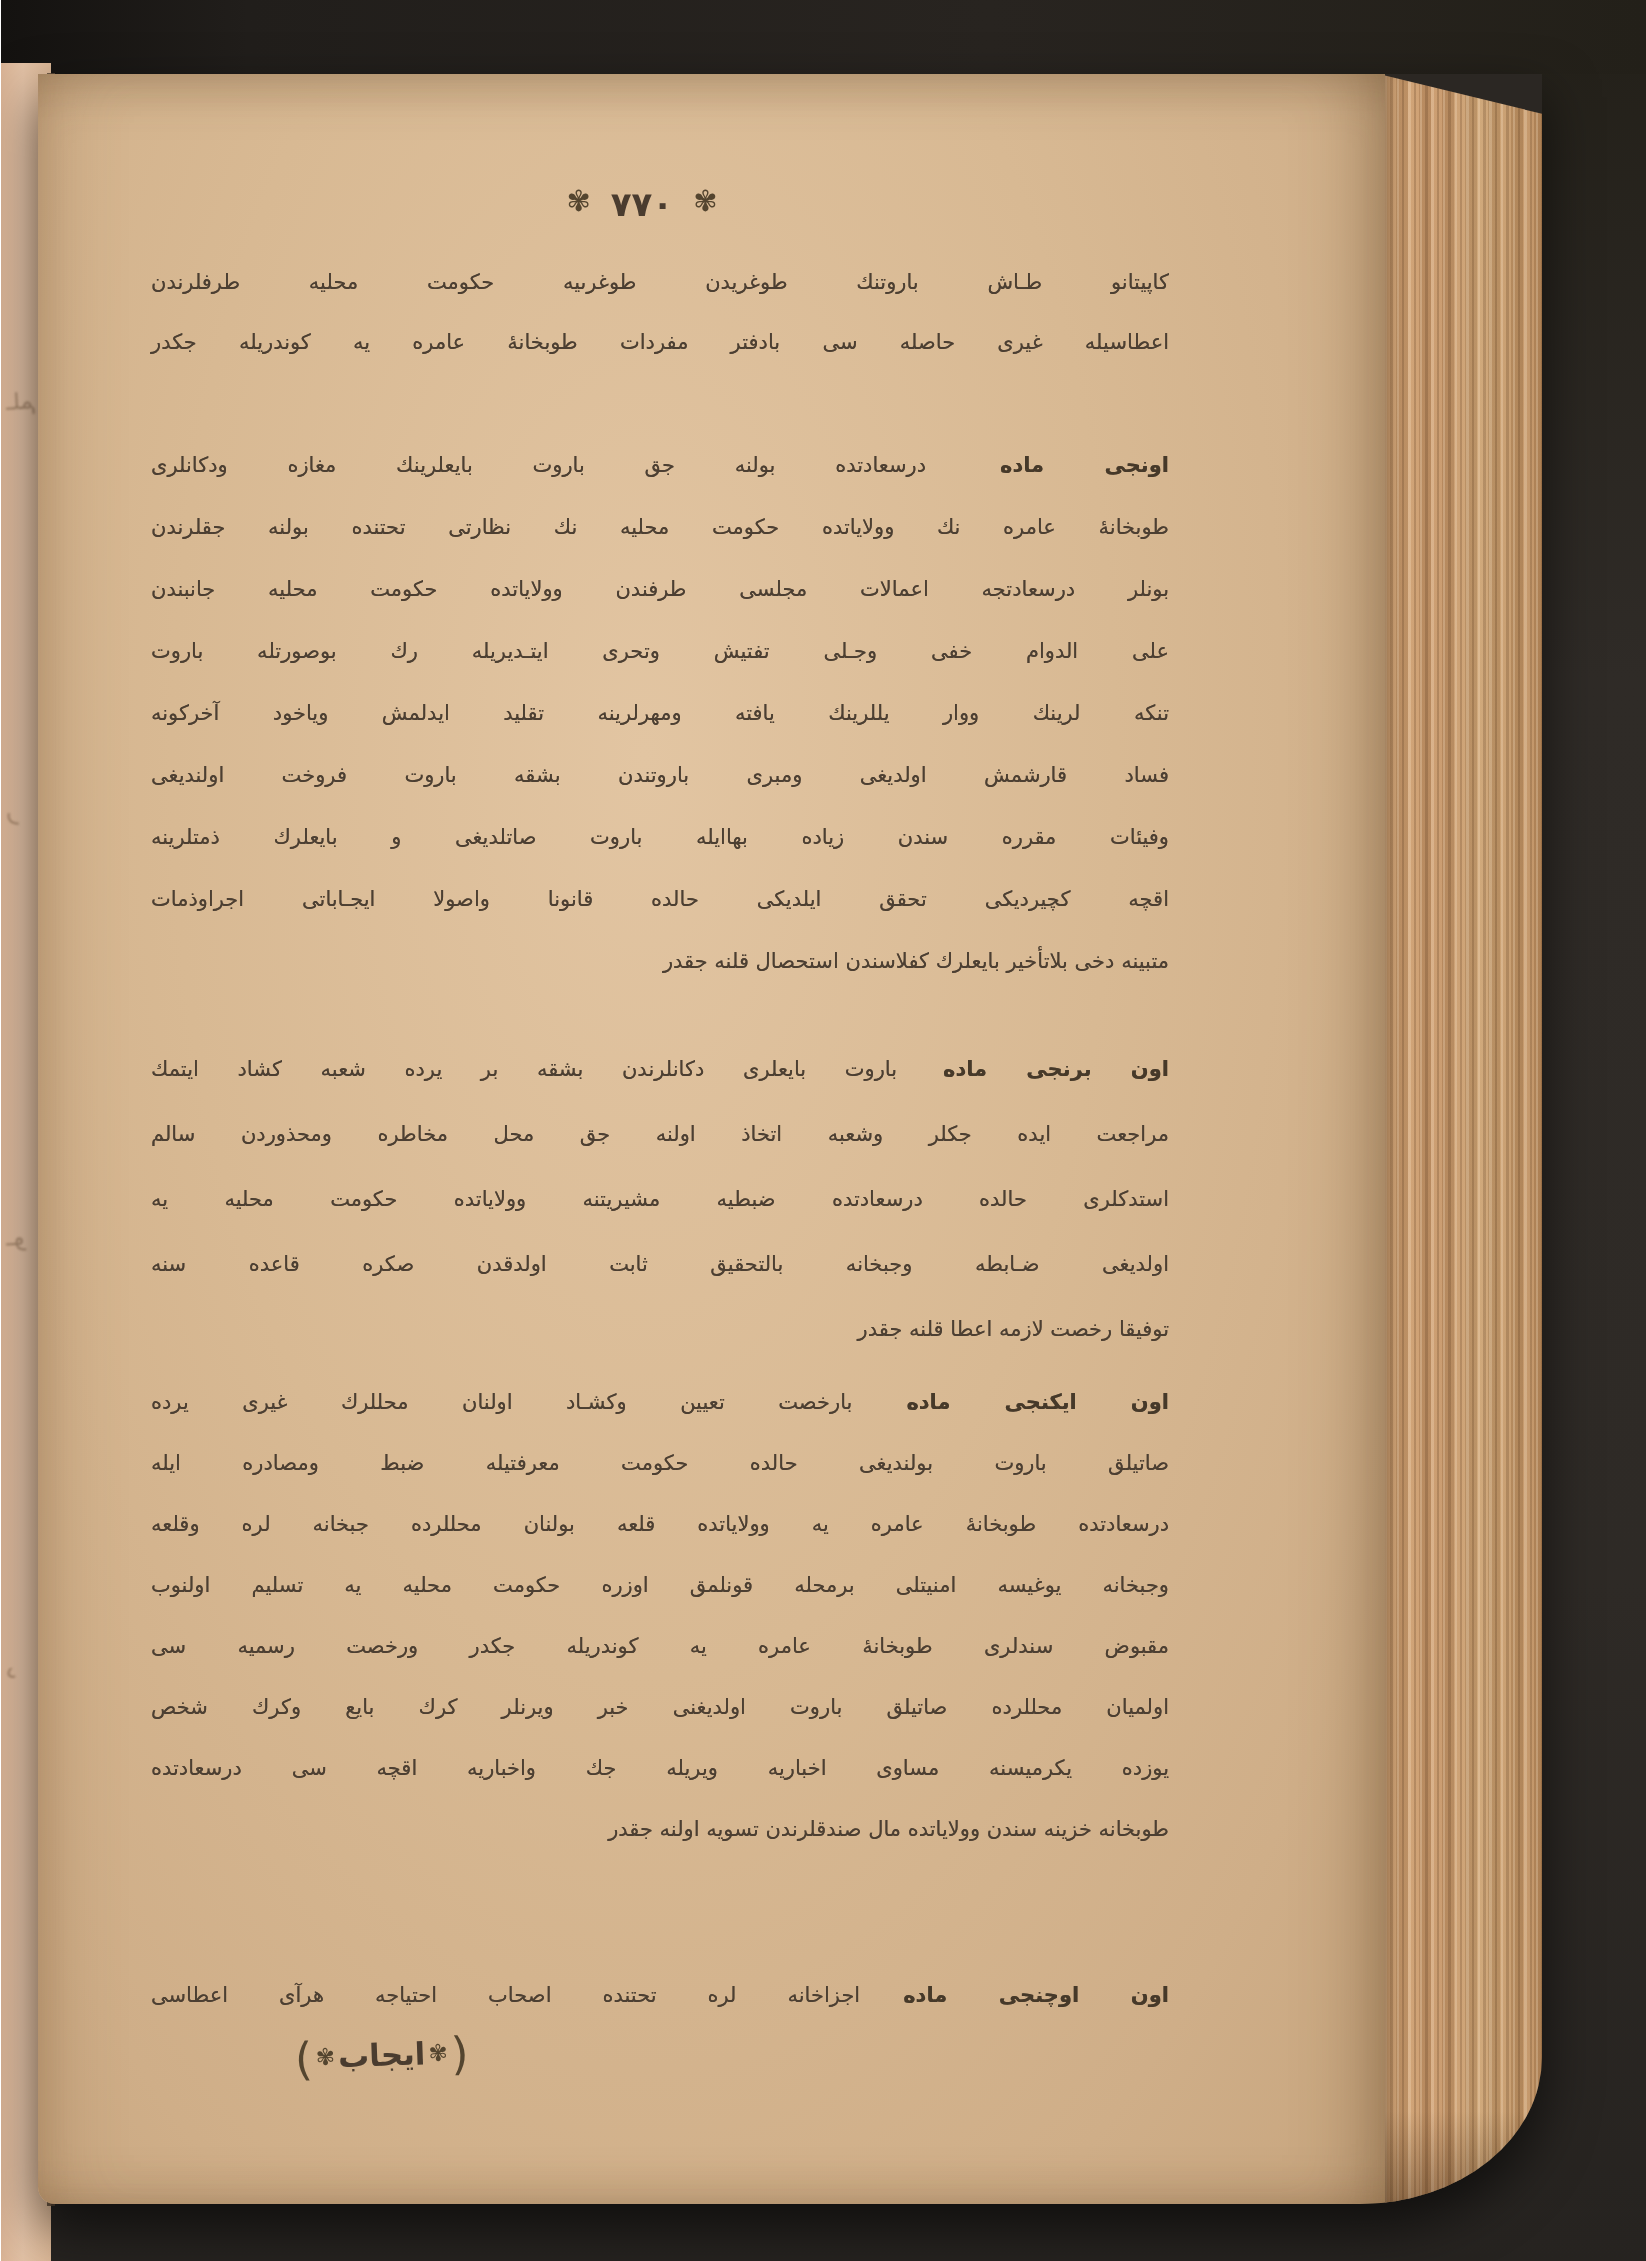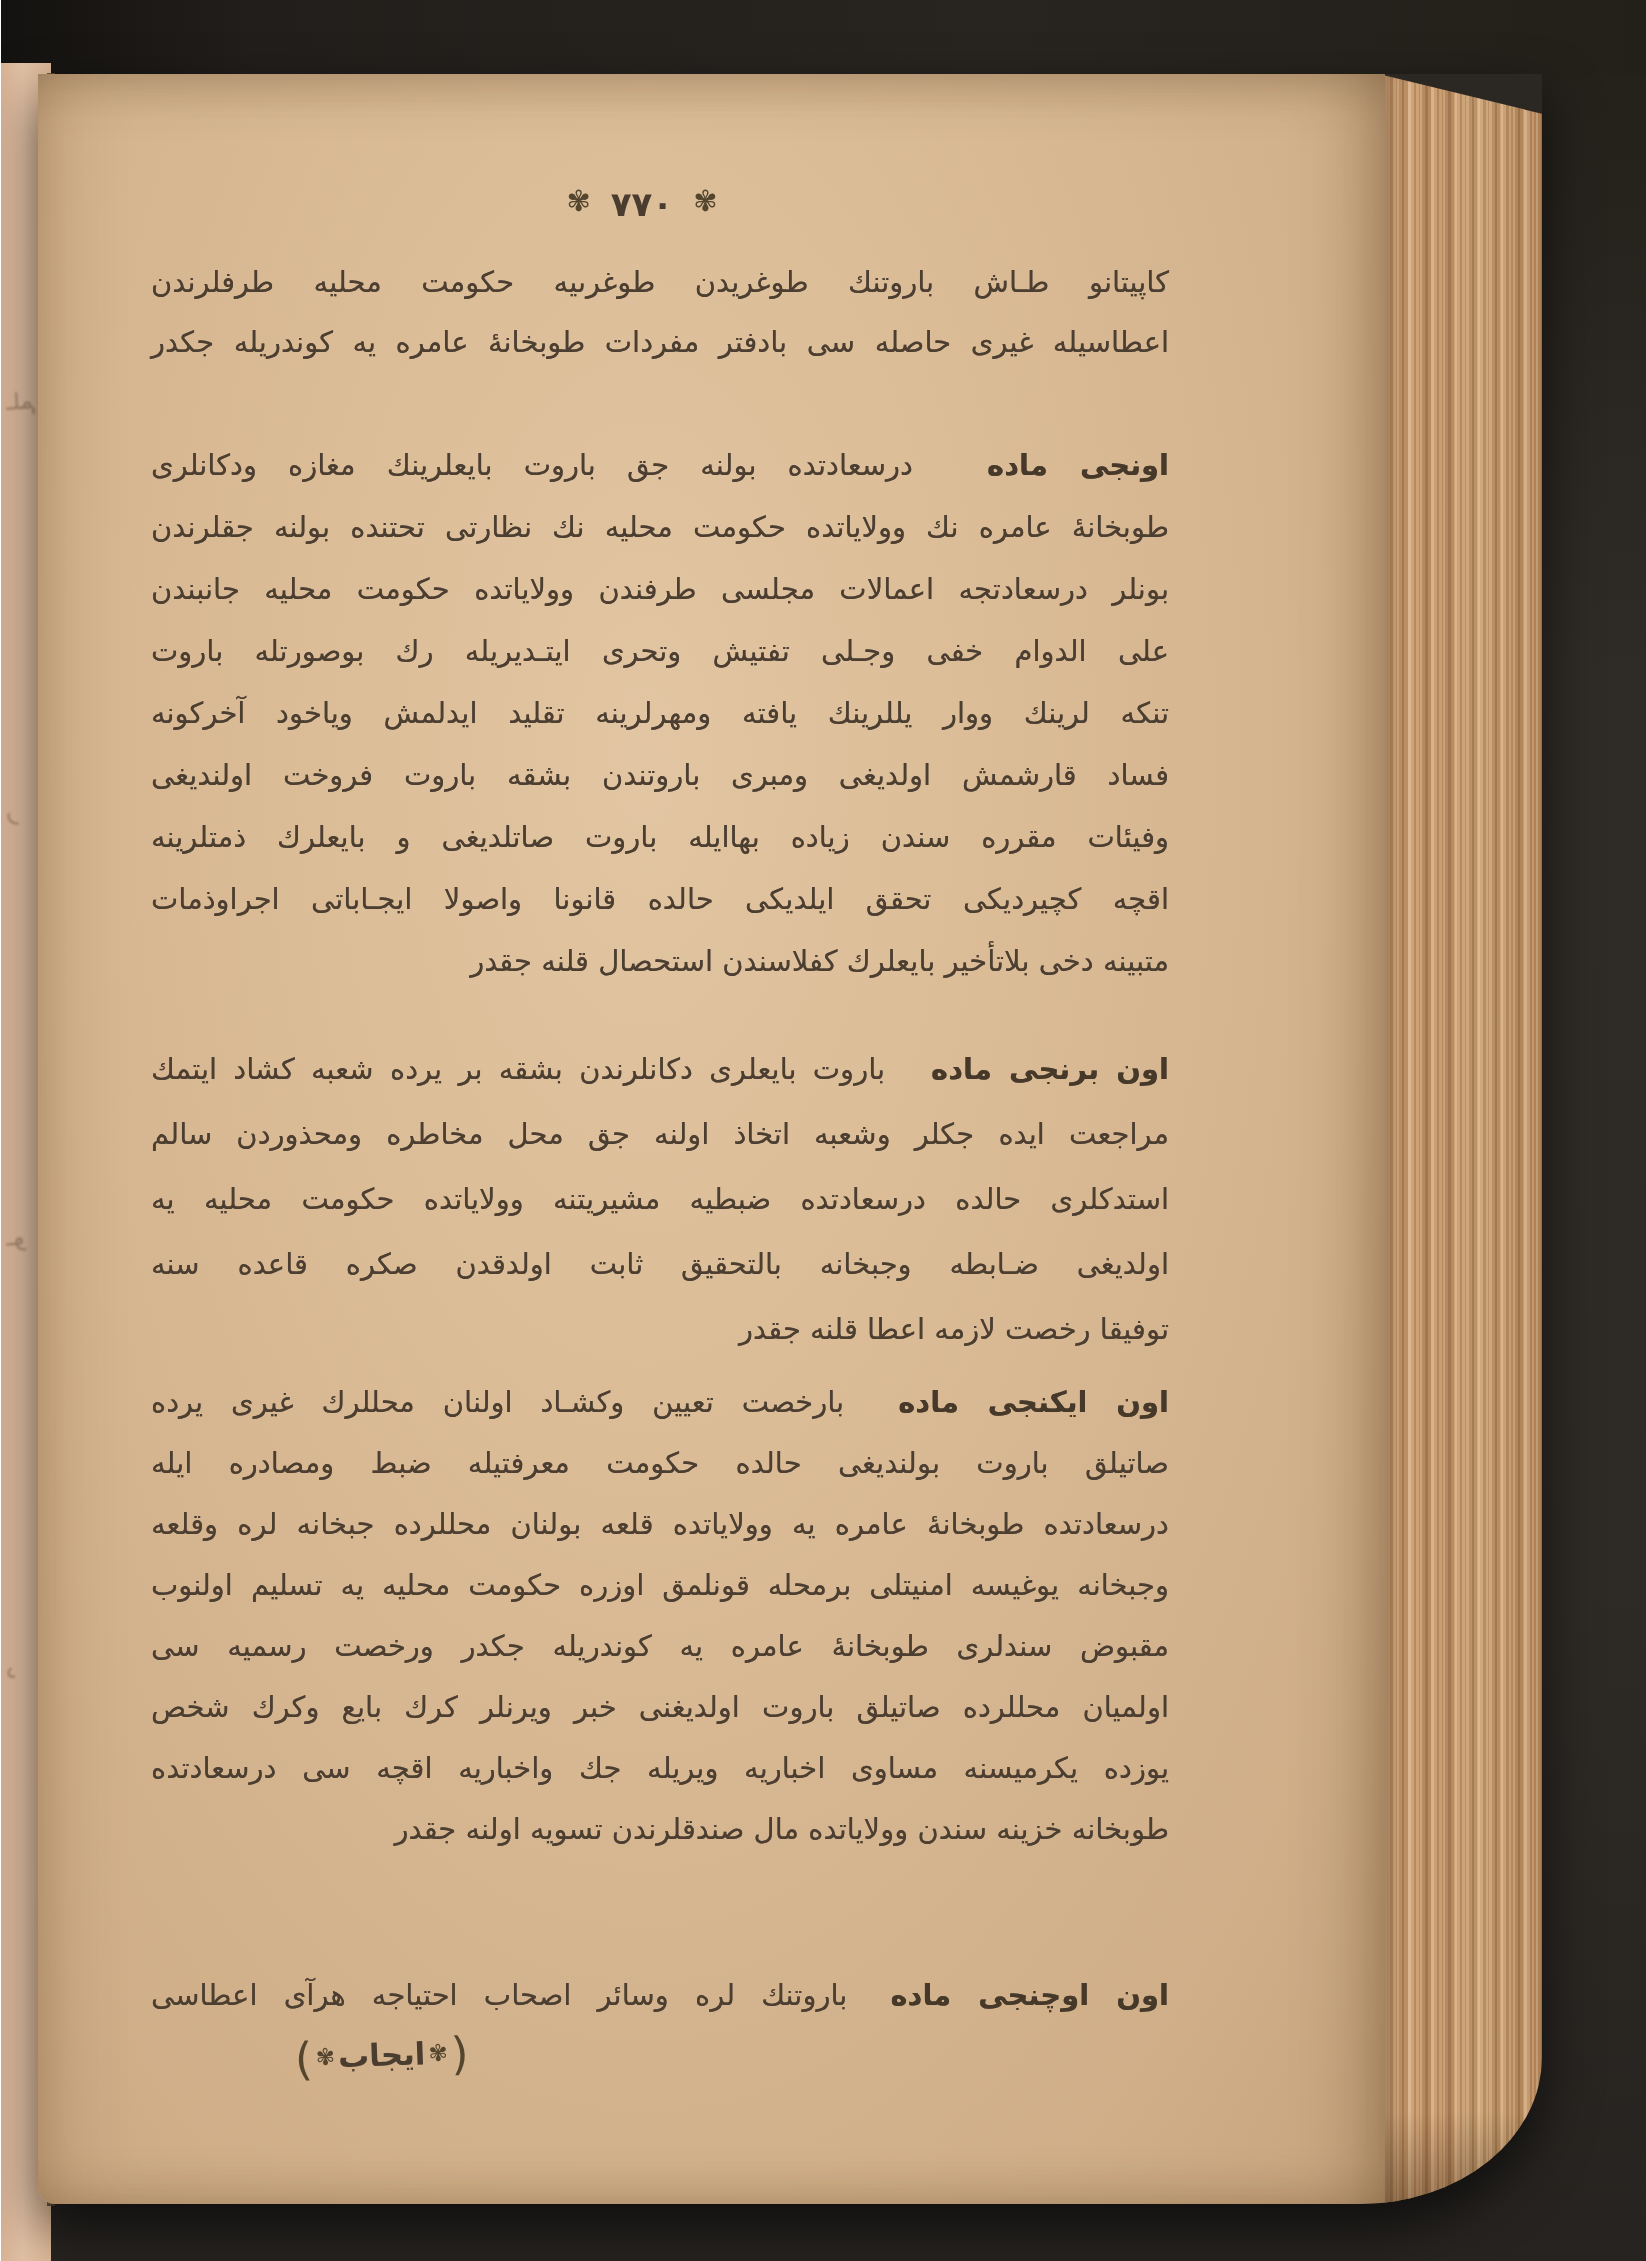--- a/index.html
+++ b/index.html
@@ -68,21 +68,21 @@
     direction:rtl;color:#4b3e31;
   }
   .page-number-row{
     position:absolute;left:0;top:110px;width:100%;
     text-align:center;font-size:34px;font-weight:bold;color:#4a3c2f;
   }
   .page-number-row .fleuron{font-size:29px;vertical-align:4.6px;margin:0 20px;color:#54452f;}
   .para{position:absolute;left:0;width:100%;}
   .line{
     text-align:justify;text-align-last:justify;
-    font-size:29px;color:#4c3f32;
+    font-size:21px;color:#4c3f32;
     text-shadow:0 0 0.5px rgba(76,63,50,.75);
     white-space:normal;
     margin-left:36px;
   }
   .line.rag{text-align-last:right;}
   .article-heading{font-weight:bold;color:#463929;}
   .heading-gap{display:inline-block;height:0.8px;}
   .p-intro   {top:178px;} .p-intro .line{line-height:60px;}
   .p-a10     {top:360px;} .p-a10  .line{line-height:62px;}
   .p-a11     {top:963px;} .p-a11 .line{line-height:65px;}
@@ -158,21 +158,21 @@
         <div class="line">درسعادتده طوبخانهٔ عامره يه وولاياتده قلعه بولنان محللرده جبخانه لره وقلعه</div>
         <div class="line">وجبخانه يوغيسه امنيتلى برمحله قونلمق اوزره حكومت محليه يه تسليم اولنوب</div>
         <div class="line">مقبوض سندلرى طوبخانهٔ عامره يه كوندريله جكدر ورخصت رسميه سى</div>
         <div class="line">اولميان محللرده صاتيلق باروت اولديغنى خبر ويرنلر كرك بايع وكرك شخص</div>
         <div class="line">يوزده يكرميسنه مساوى اخباريه ويريله جك واخباريه اقچه سى درسعادتده</div>
         <div class="line rag">طوبخانه خزينه سندن وولاياتده مال صندقلرندن تسويه اولنه جقدر</div>
       </div>
 
       <div class="para p-a13">
         <div class="line">
-          <span class="article-heading">اون اوچنجى ماده</span><span class="heading-gap gap-a13"></span><span>باروتنك لره وسائر اصحاب احتياجه هرآى اعطاسى</span>
+          <span class="article-heading">اون اوچنجى ماده</span><span class="heading-gap gap-a13"></span><span>اجزاخانه لره تحتنده اصحاب احتياجه هرآى اعطاسى</span>
         </div>
       </div>
 
       <div class="catchword">
         <span class="cw-paren">(</span><span class="fleuron">✾</span><span class="cw-word">ايجاب</span><span class="fleuron">✾</span><span class="cw-paren">)</span>
       </div>
 
     </div>
   </div>
 

